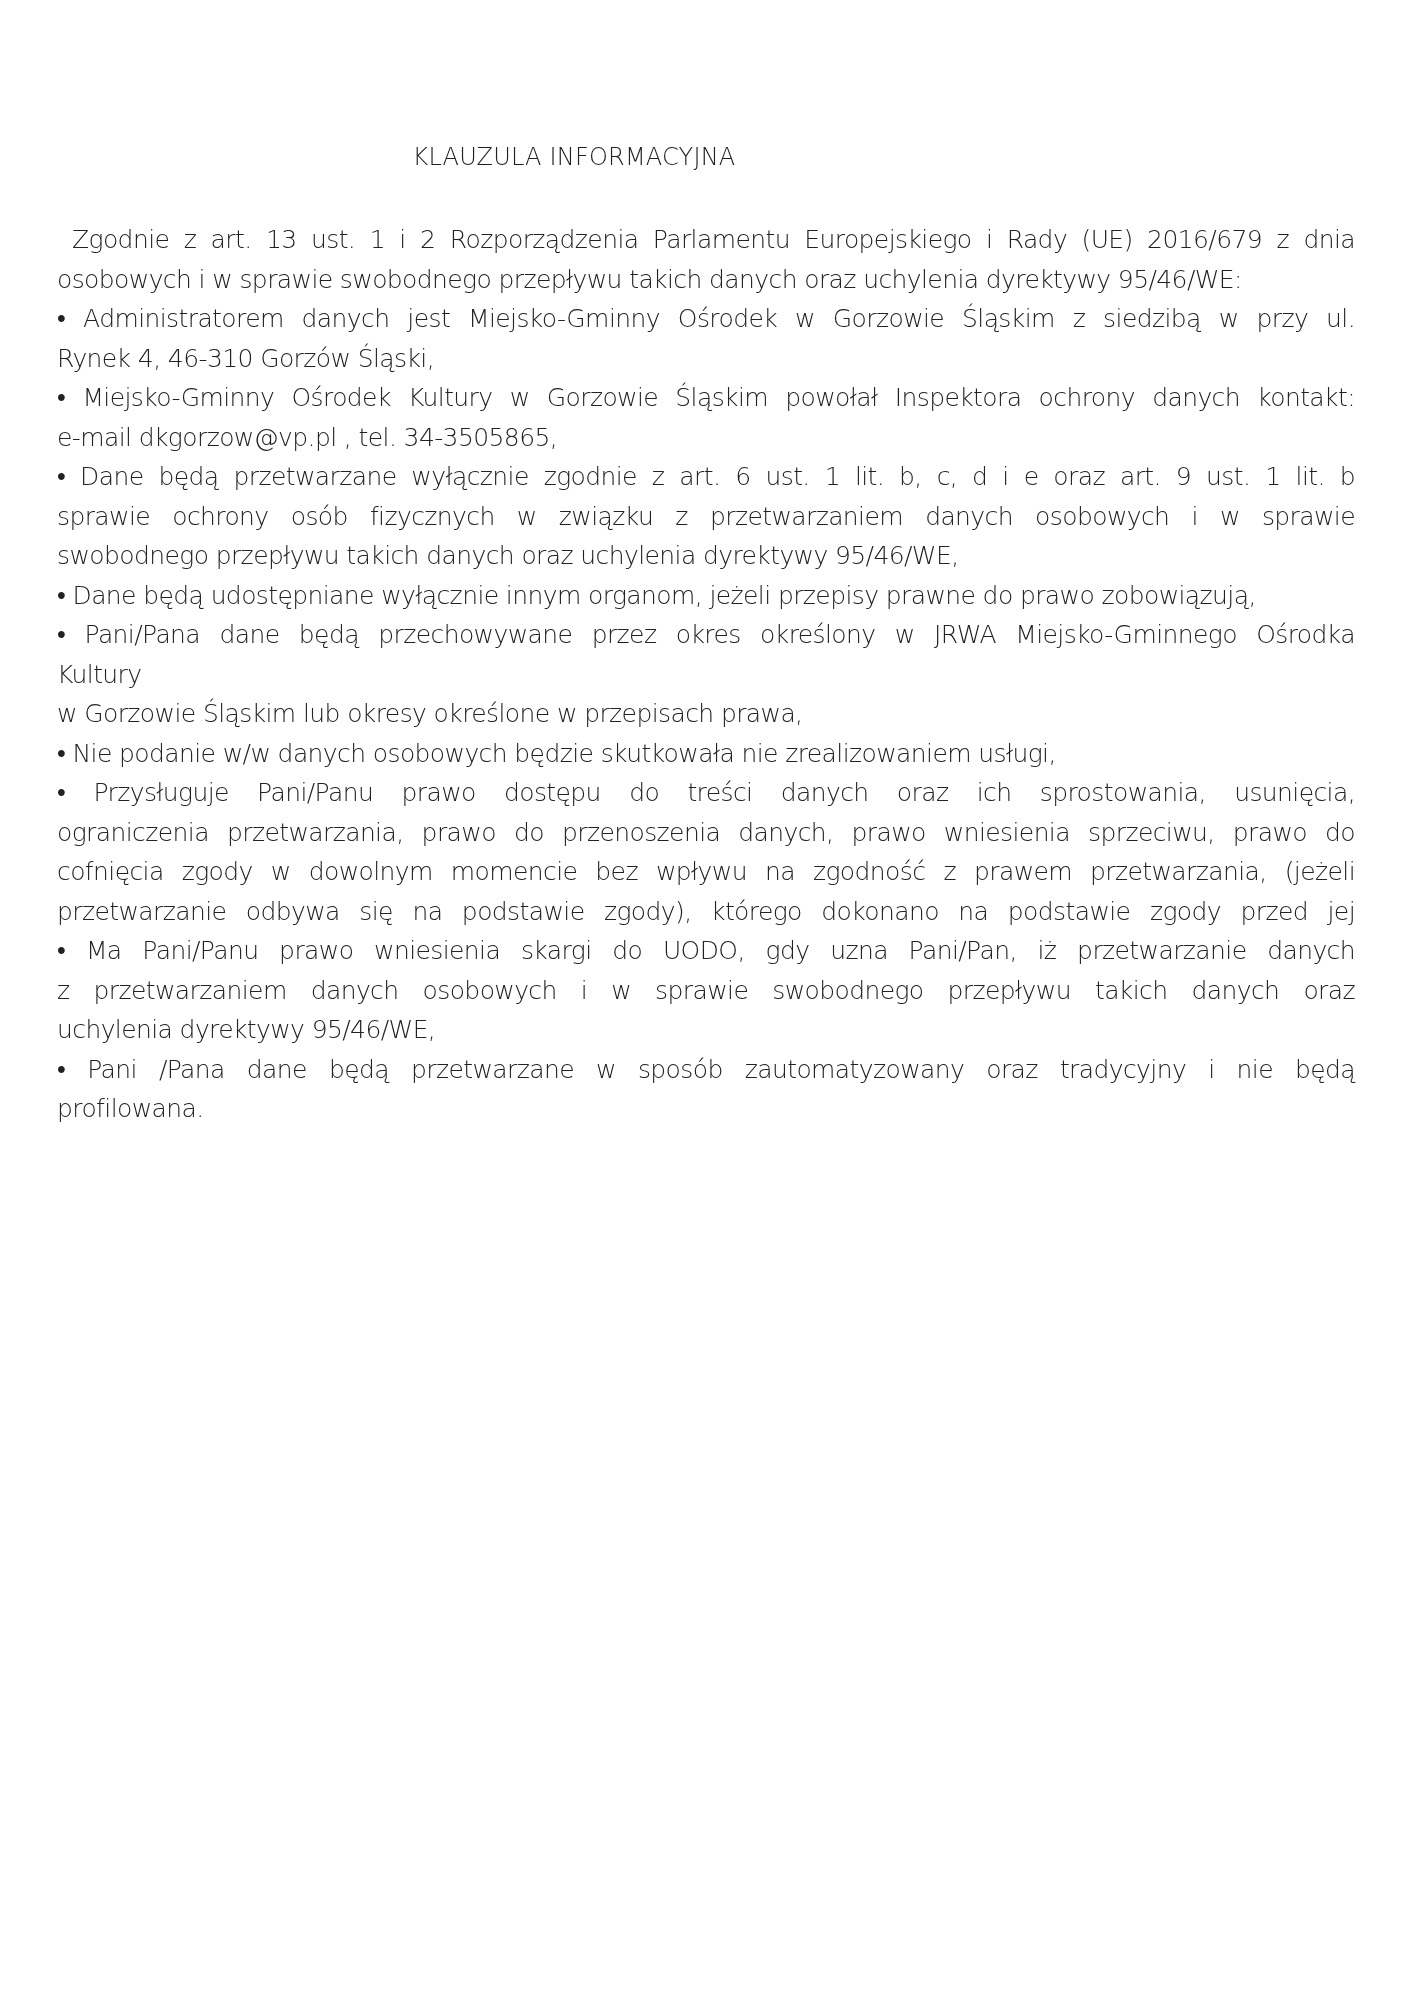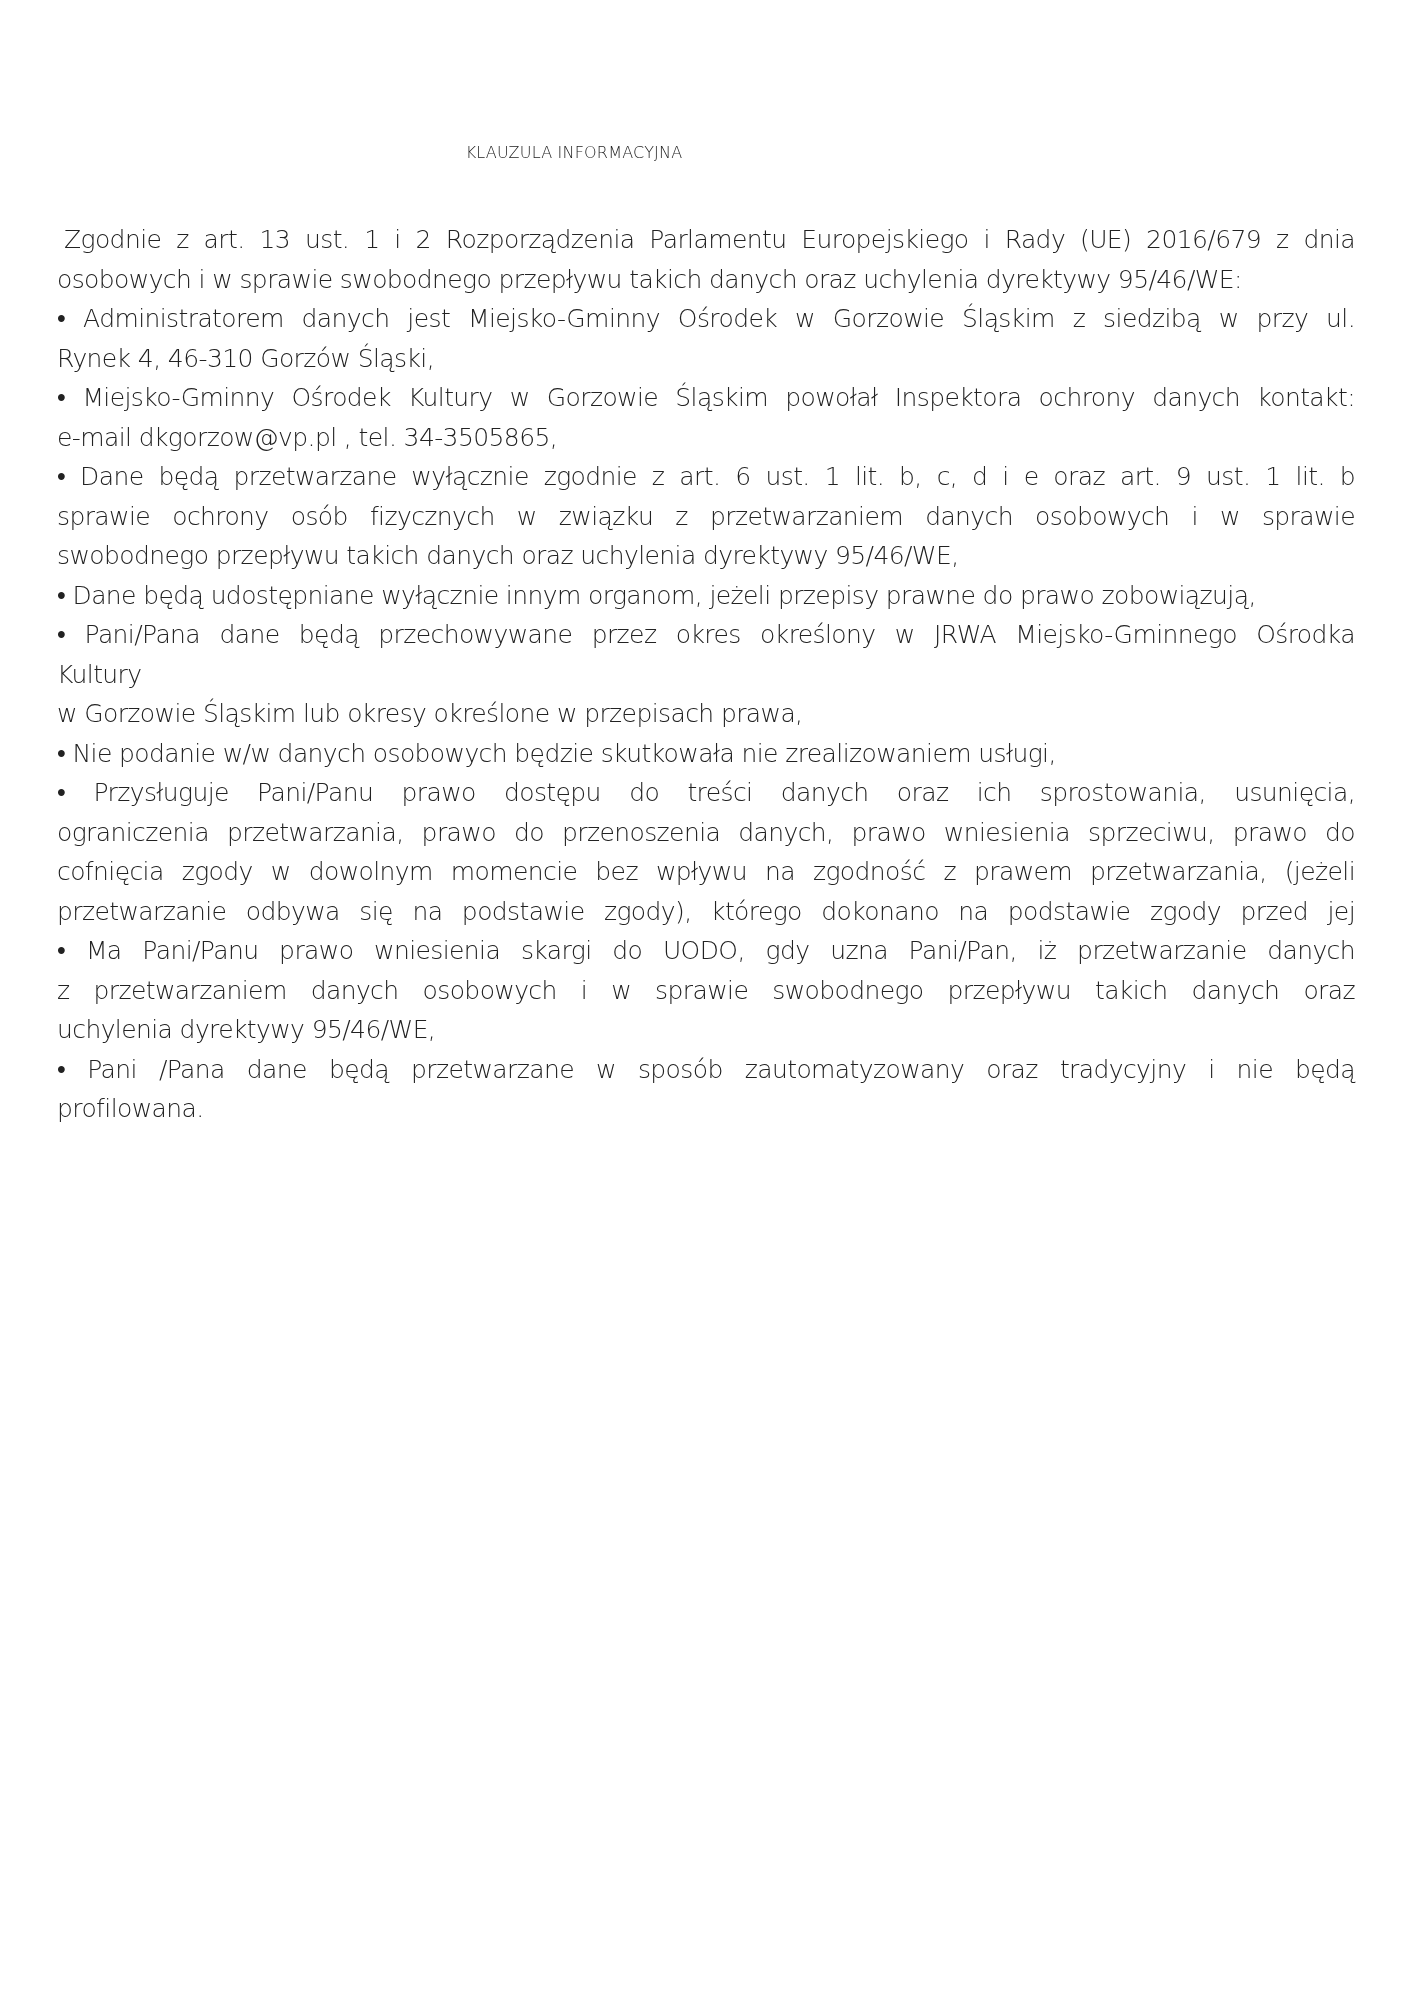--- a/index.html
+++ b/index.html
@@ -5,32 +5,32 @@
   html, body { margin: 0; padding: 0; background: #ffffff; }
   body { width: 1414px; height: 2000px; position: relative; overflow: hidden; }
   .page {
     position: absolute; left: 0; top: 0; width: 1414px; height: 2000px;
     background: #ffffff; color: #1a1a1a;
     font-family: "DejaVu Sans", sans-serif;
     font-weight: 300;
   }
   .title {
     position: absolute; left: 0; top: 143px; width: 1148px;
-    text-align: center; font-size: 16px; letter-spacing: 0.2px;
+    text-align: center; font-size: 24px; letter-spacing: 0.2px;
     color: #222;
   }
   .body-text {
     position: absolute; left: 57px; top: 220px; width: 1298px;
     font-size: 25px; line-height: 39.5px; color: #222;
     text-align: justify;
     letter-spacing: -0.6px;
   }
   .line { display: block; text-align: justify; text-align-last: justify; white-space: nowrap; overflow: visible; }
   .line.last { text-align-last: left; }
-  .line.pad { padding-left: 7px; }
+  .line.pad { padding-left: 7px; margin-left: 8px; }
 </style>
 </head>
 <body>
 
 <div class="page">
   <div class="title">KLAUZULA INFORMACYJNA</div>
   <div class="body-text" id="body-text">
       <span class="line pad">Zgodnie z art. 13 ust. 1 i 2 Rozporządzenia Parlamentu Europejskiego i Rady (UE) 2016/679 z dnia</span>
       <span class="line last">osobowych i w sprawie swobodnego przepływu takich danych oraz uchylenia dyrektywy 95/46/WE:</span>
       <span class="line">• Administratorem danych jest Miejsko-Gminny Ośrodek w Gorzowie Śląskim z siedzibą w przy ul.</span>

